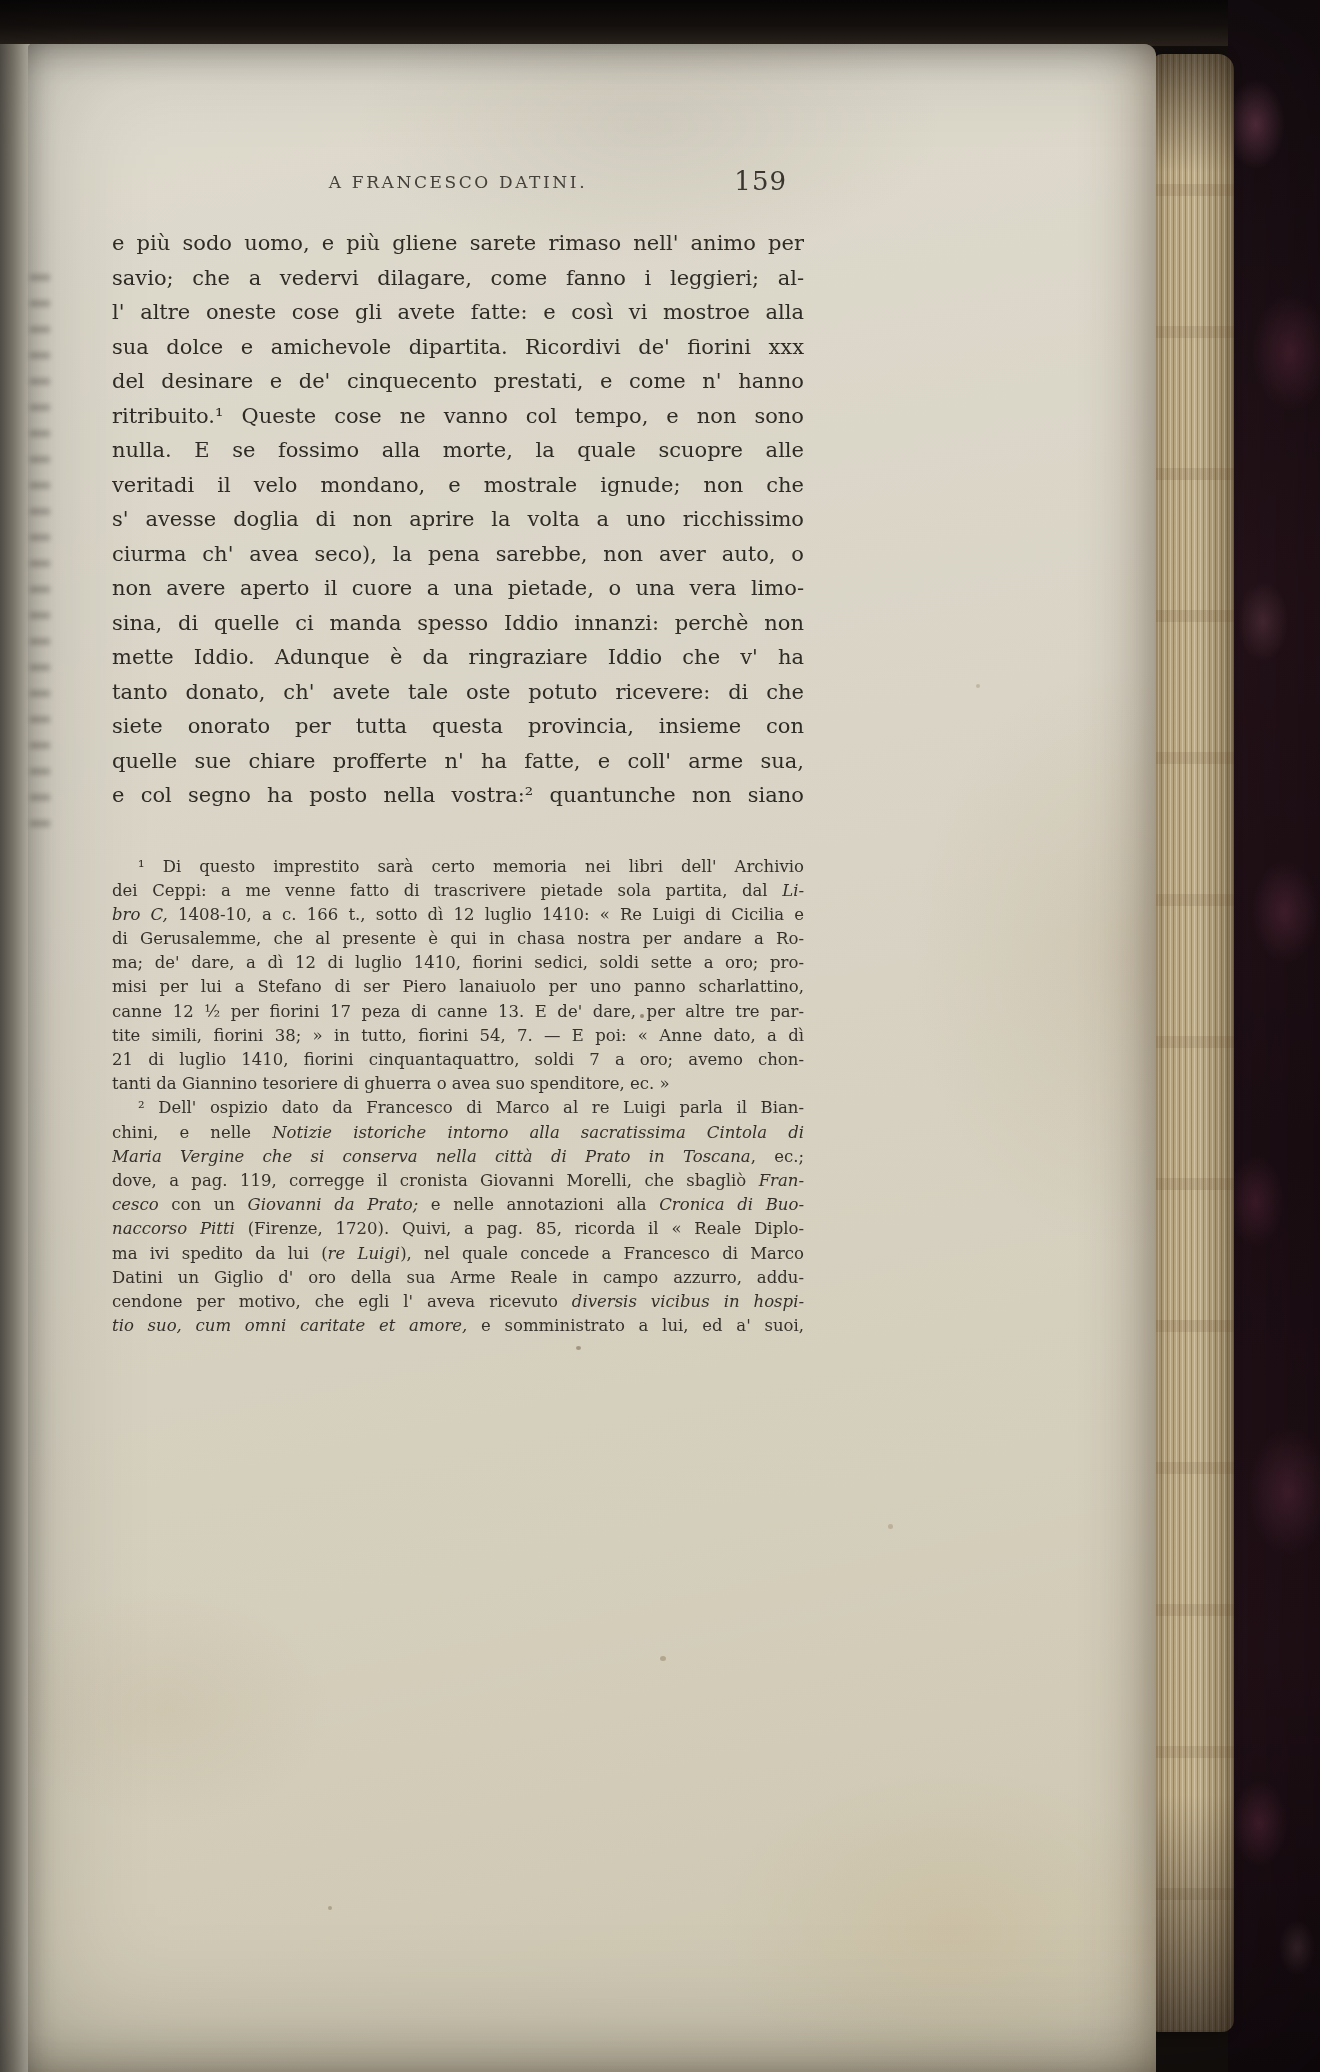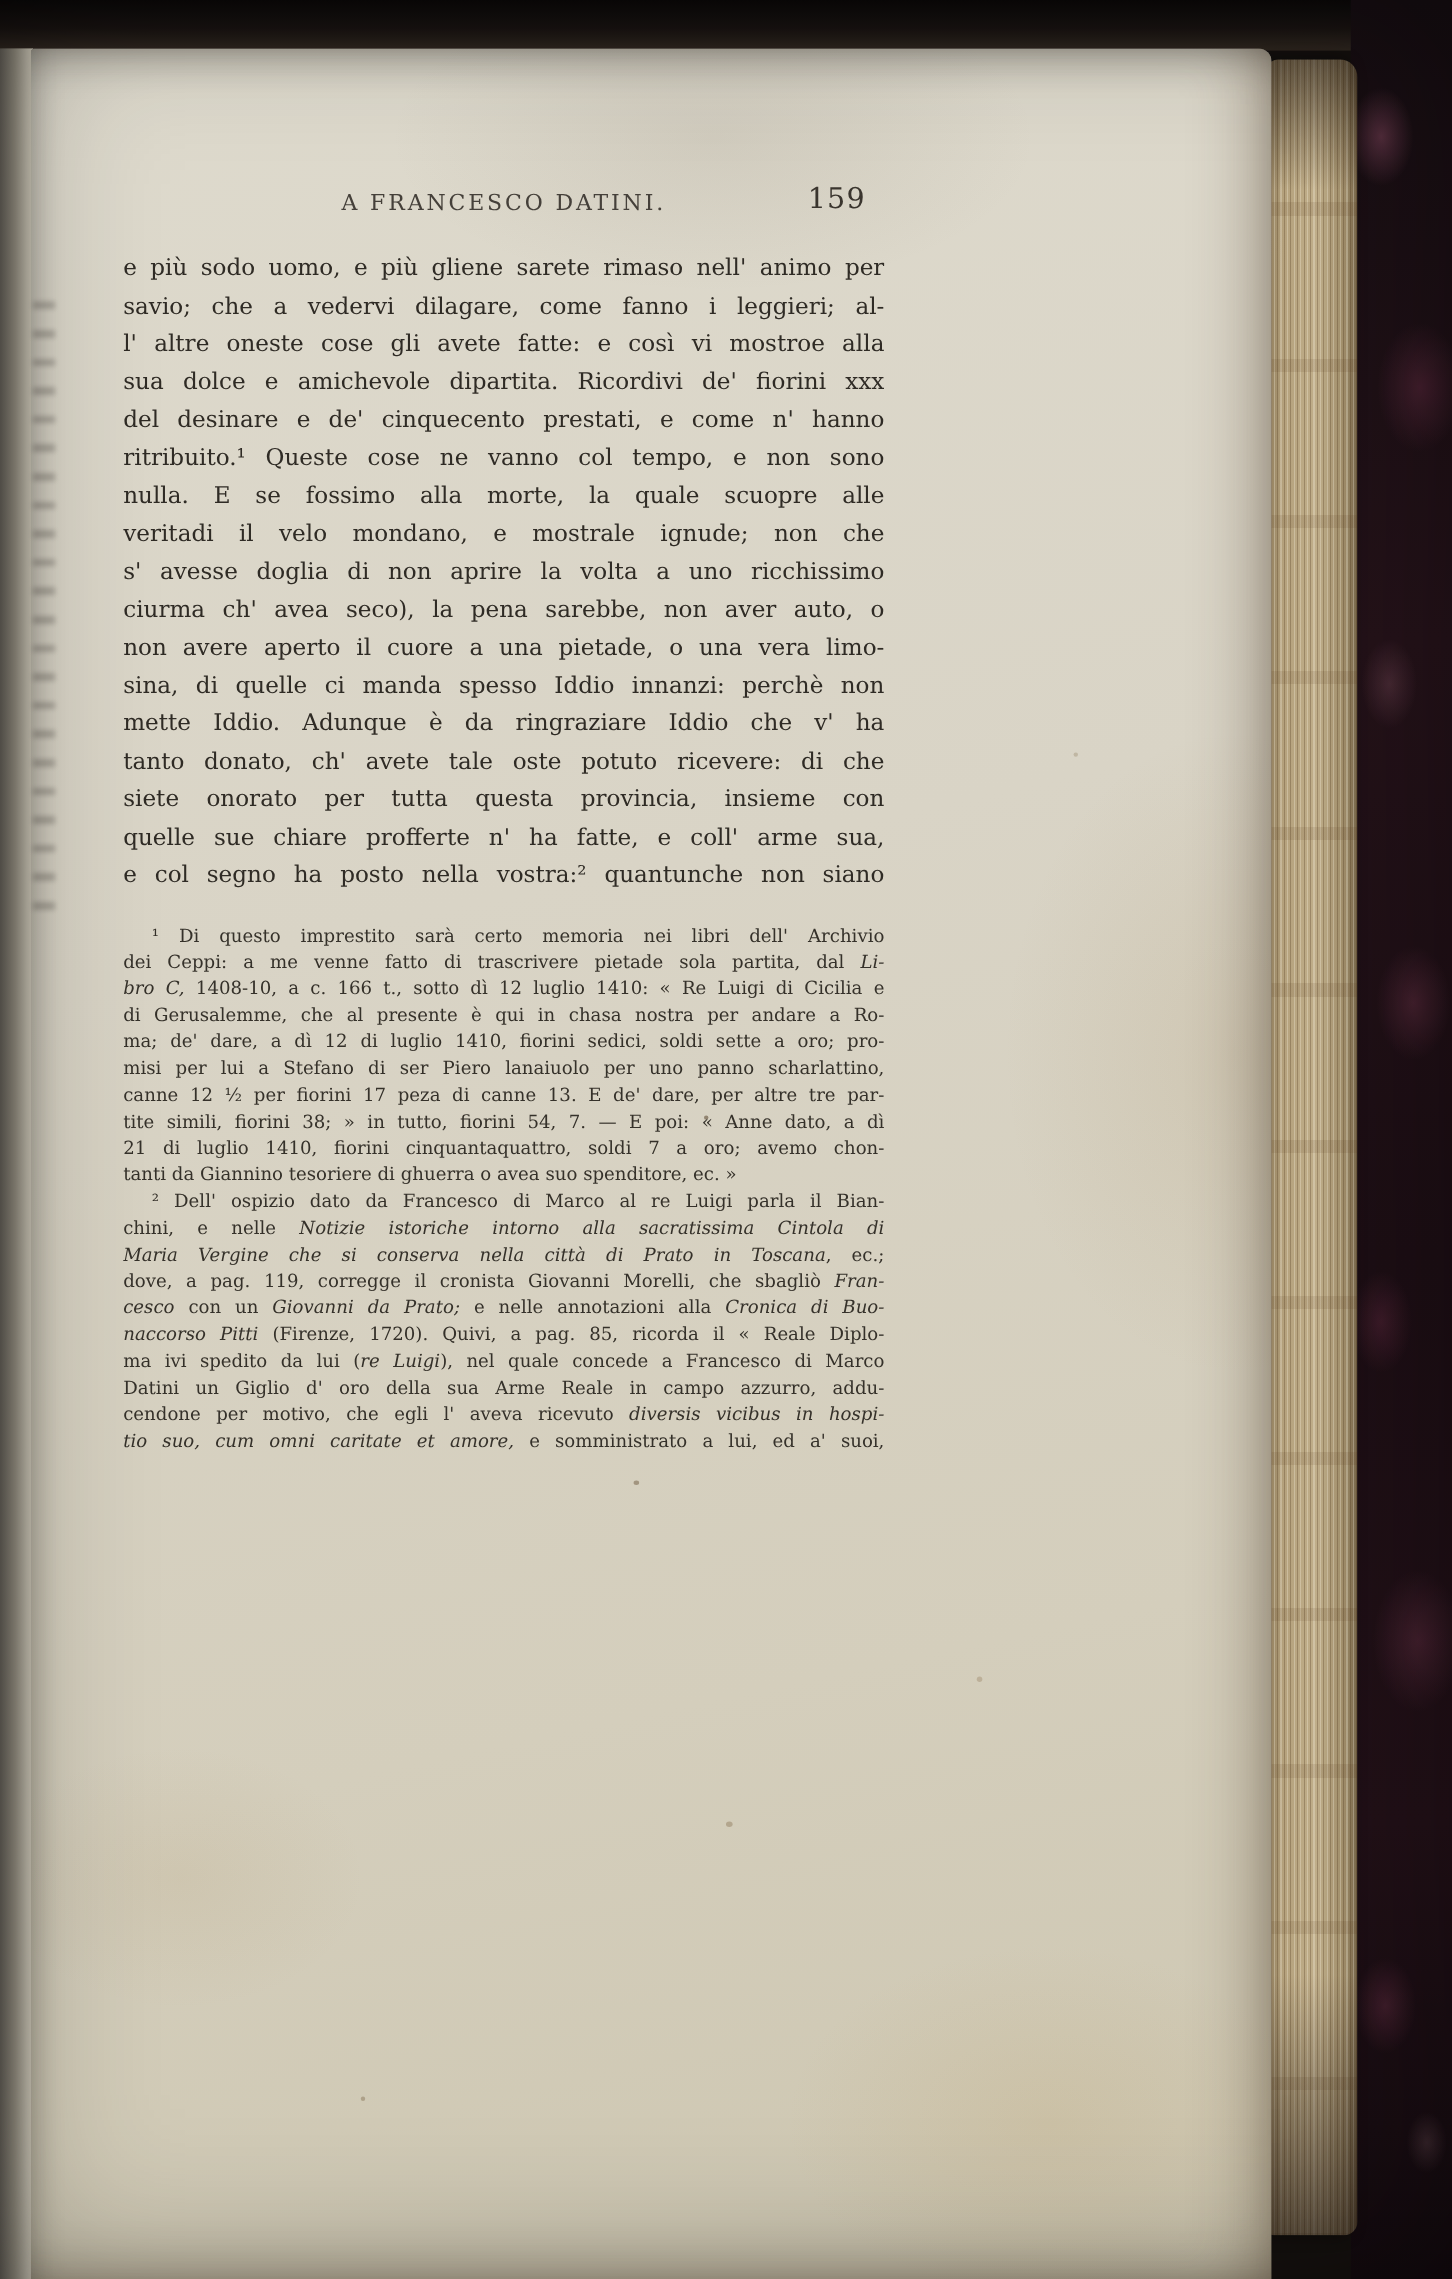--- a/index.html
+++ b/index.html
@@ -78,34 +78,34 @@
 
   
   .textcol {
     position: absolute; left: 84px; top: 128px; width: 692px;
     color: #2f2b25;
   }
 
   .header-row { position: relative; height: 36px; }
   .running-title {
     position: absolute; left: 50%; transform: translateX(-50%);
-    font-size: 20px; letter-spacing: 2.6px; color: #45403a; white-space: nowrap; text-align: center;
+    font-size: 17px; letter-spacing: 2.6px; color: #45403a; white-space: nowrap; text-align: center;
   }
   .page-number {
     position: absolute; right: 17px; top: -6px;
     font-size: 26px; color: #3a352e; letter-spacing: 1px;
   }
 
   .body-text { margin-top: 18px; font-size: 21px; line-height: 34.5px; }
   .bline {
     text-align: justify; text-align-last: justify;
     height: 34.5px; overflow: hidden; word-spacing: -0.3px;
   }
 
-  .footnotes { margin-top: 26px; font-size: 16.5px; line-height: 24.2px; color: #35312a; }
+  .footnotes { margin-top: 42px; font-size: 16.5px; line-height: 24.2px; color: #35312a; }
   .fline {
     text-align: justify; text-align-last: justify;
     height: 24.2px; overflow: hidden;
   }
   .fline.indent { text-indent: 26px; }
   .fline.no-just { text-align-last: left; }
   .it { font-style: italic; }
 
   
   .vignette {

